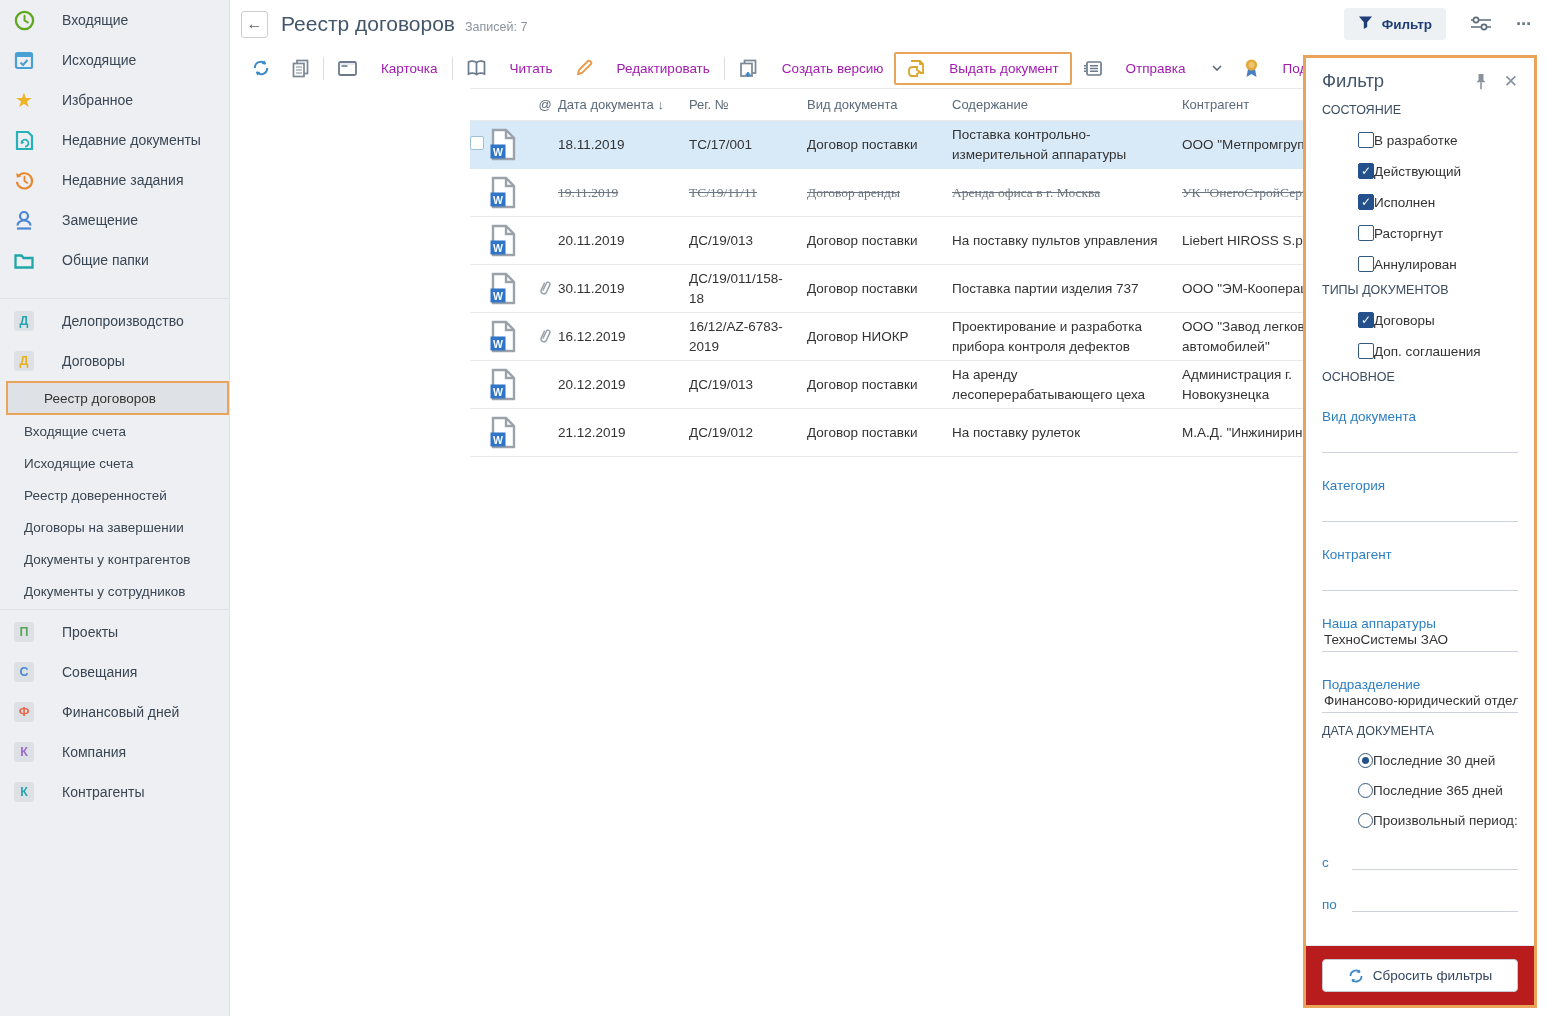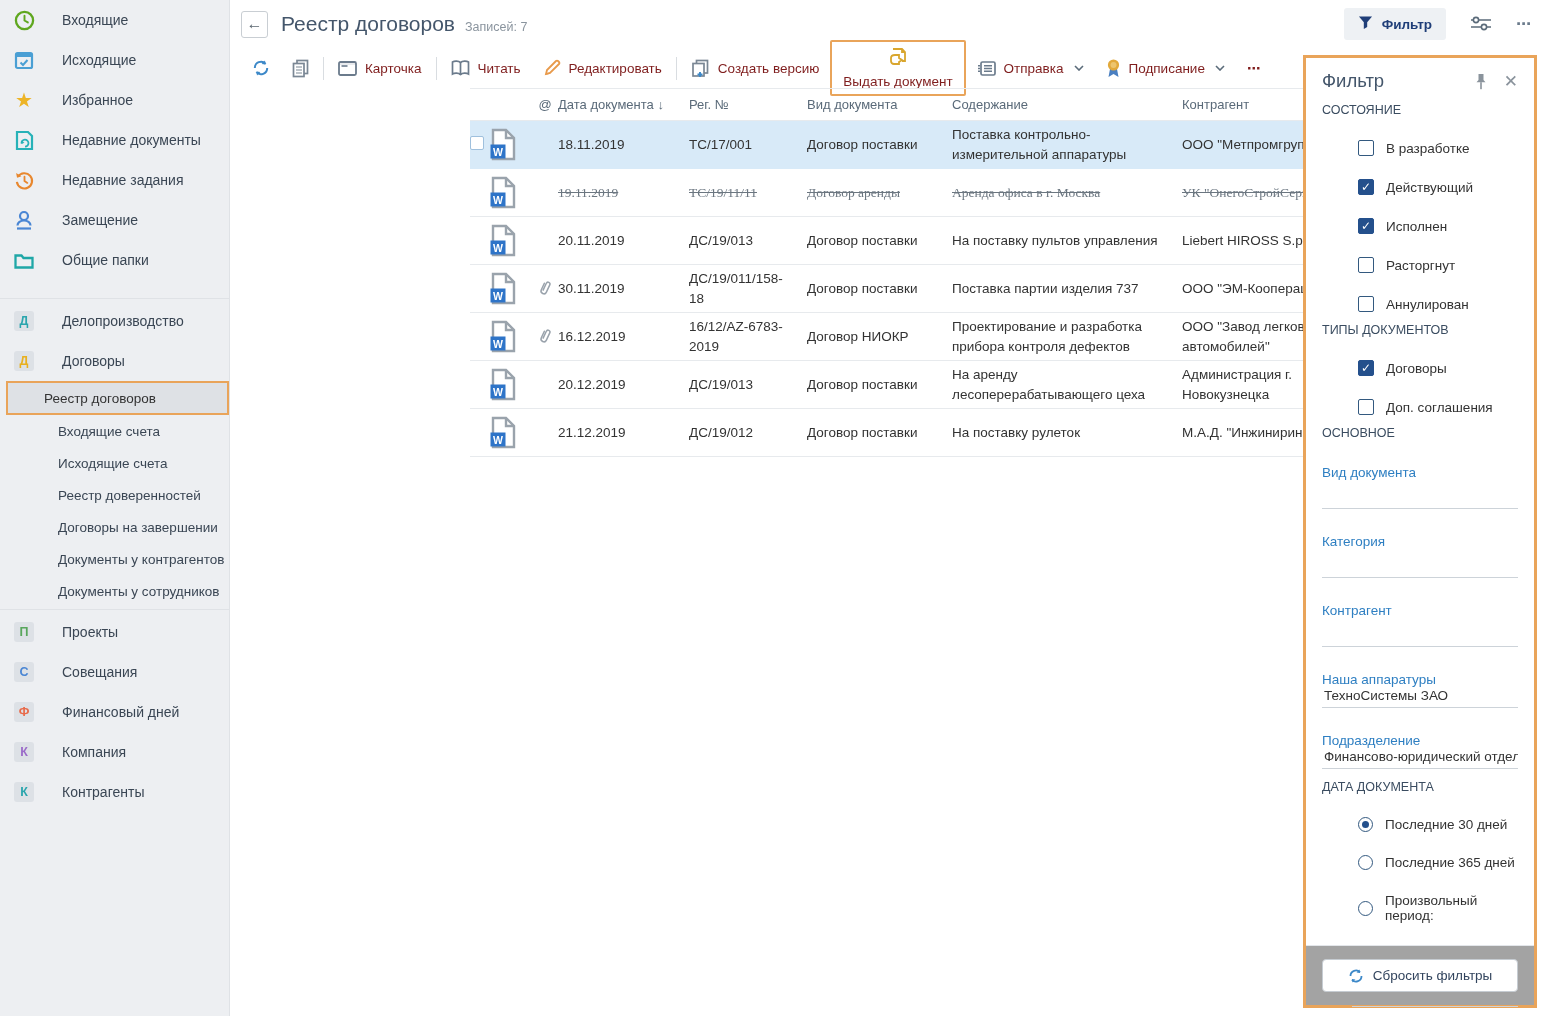--- a/index.html
+++ b/index.html
@@ -10,21 +10,21 @@
   .sidebar { position: absolute; left: 0; top: 0; width: 230px; height: 100%;
              background: #edeff2; border-right: 1px solid #dfe2e6; }
   .side-item { display: flex; align-items: center; height: 40px; padding-left: 13px;
                gap: 27px; font-size: 14px; color: #3a4654; cursor: pointer; }
   .side-item .ic { width: 22px; height: 22px; display: flex; align-items: center;
                    justify-content: center; flex: none; }
   .letter-ic { width: 20px; height: 20px; border-radius: 3px; background: #dde1e6;
                font-size: 12.5px; font-weight: bold; display: flex; align-items: center;
                justify-content: center; }
   .star-glyph { font-size: 20px; color: #EDB427; line-height: 1; }
-  .sub-item { height: 32px; padding-left: 58px; display: flex; align-items: center;
+  .sub-item { height: 32px; padding-left: 24px; display: flex; align-items: center;
               font-size: 13.5px; color: #3a4654; cursor: pointer; }
   .sub-item.selected { height: 34px; margin-left: 6px; padding-left: 36px;
                        background: #dee1e5; border: 2px solid #E9A45A; color: #333; }
   .side-divider { height: 1px; background: #dfe2e6; margin: 2px 0; }
 
   
   .main { position: absolute; left: 231px; top: 0; right: 0; height: 100%; background: #fff; }
   .page-header { height: 48px; display: flex; align-items: center; padding: 0 14px 0 10px; }
   .back-btn { width: 27px; height: 27px; border: 1px solid #c9ced3; border-radius: 3px;
               background: #fff; display: flex; align-items: center; justify-content: center;
@@ -33,24 +33,24 @@
   .records { font-size: 12.5px; color: #8a949e; margin-left: 10px; margin-top: 6px; }
   .header-right { margin-left: auto; display: flex; align-items: center; gap: 24px; }
   .filter-btn { display: flex; align-items: center; gap: 9px; background: #eef1f4;
                 border-radius: 3px; padding: 7px 14px; color: #1F3E78; font-weight: bold;
                 font-size: 13.5px; cursor: pointer; }
   .icon-btn { display: flex; align-items: center; cursor: pointer; color: #5b6b7a; }
   .dots { color: #6b7b8c; font-size: 15px; letter-spacing: 1px; font-weight: bold; }
 
   
   .toolbar { height: 40px; display: flex; align-items: center; padding: 0 10px; }
-  .tb-btn { display: flex; align-items: center; gap: 8px; padding: 7px 11px;
-            font-size: 13.5px; color: #7f1d1d; white-space: nowrap; cursor: pointer; }
+  .tb-btn { display: flex; align-items: center; gap: 24px; padding: 7px 11px;
+            font-size: 13.5px; color: #a21caf; white-space: nowrap; cursor: pointer; }
   .tb-sep { width: 1px; height: 23px; background: #d9dde1; margin: 0 3px; }
-  .tb-highlight { border: 2px solid #E9A45A; border-radius: 2px; padding: 5px 11px; flex-direction: column; }
+  .tb-highlight { border: 2px solid #E9A45A; border-radius: 2px; padding: 5px 11px; }
   .chev { margin-left: 2px; }
 
   
   .table { position: absolute; left: 239px; top: 88px; width: 1062px; }
   .thead, .trow { display: grid;
     grid-template-columns: 20px 42px 26px 131px 118px 145px 230px 167px 108px 1fr;
     align-items: center; }
   .thead { height: 33px; border-top: 1px solid #e7eaed; border-bottom: 1px solid #e7eaed;
            font-size: 13px; color: #5a6a79; }
   .trow { min-height: 48px; border-bottom: 1px solid #e7eaed; font-size: 13.5px; color: #333;
@@ -68,41 +68,41 @@
   .wdoc { display: inline-flex; }
 
   
   .fpanel { position: absolute; left: 1303px; top: 55px; width: 234px; height: 953px;
             background: #fff; border: 3px solid #E9A45A; padding: 12px 16px 0; }
   .fp-title-row { display: flex; align-items: center; }
   .fp-title { font-size: 18.5px; color: #44566b; flex: 1; }
   .fp-title-row .icon-btn { margin-left: 16px; color: #8a939c; }
   .fp-x { font-size: 17px; color: #8a939c; cursor: pointer; }
   .fp-section-title { margin-top: 11px; font-size: 12.5px; color: #3A4C60; }
-  .fp-check, .fp-radio { display: flex; align-items: center; gap: 12px; margin-top: 23px;
+  .fp-check, .fp-radio { display: flex; align-items: center; margin-top: 15px;
                          font-size: 13.5px; color: #333; cursor: pointer; padding-left: 36px; }
   .cbox { width: 16px; height: 16px; border: 1px solid #33597F; border-radius: 2px;
           background: #fff; flex: none; display: flex; align-items: center;
           justify-content: center; }
   .cbox.on { background: #24508C; border-color: #24508C; color: #fff; font-size: 12px;
              font-weight: bold; }
   .rdot { width: 15px; height: 15px; border: 1.5px solid #33597F; border-radius: 50%;
           flex: none; display: flex; align-items: center; justify-content: center; }
   .rdot.on::after { content: ""; width: 7px; height: 7px; border-radius: 50%; background: #24508C; }
   .fp-link { color: #2E7FC2; font-size: 13.5px; cursor: pointer; }
   .fp-field { margin-top: 23px; }
   .fp-field .line { border-bottom: 1px solid #cdd3d9; margin-top: 27px; }
   .fp-field.filled .val { color: #333; font-size: 13.5px; padding-left: 2px;
                           white-space: nowrap; overflow: hidden; }
   .fp-field.filled .line { margin-top: 4px; }
   .fp-daterange { display: flex; align-items: flex-end; gap: 10px; margin-top: 26px; }
   .fp-daterange .dlbl { color: #2E7FC2; font-size: 13.5px; width: 20px; flex: none; }
   .fp-daterange .dline { flex: 1; border-bottom: 1px solid #cdd3d9; height: 16px; cursor: text; }
   .fp-footer { position: absolute; left: 0; right: 0; bottom: 0; padding: 13px 16px 13px;
-               border-top: 1px solid #e3e6ea; background: #a3a3a3; }
+               border-top: 1px solid #e3e6ea; background: #b91c1c; }
   .reset-btn { width: 100%; height: 33px; border: 1px solid #c6ccd2; border-radius: 4px;
                background: #fff; display: flex; align-items: center; justify-content: center;
                gap: 9px; font-size: 13.5px; color: #33455E; cursor: pointer;
                font-family: inherit; }
 </style>
 </head>
 <body>
 
 <div class="app">
 

